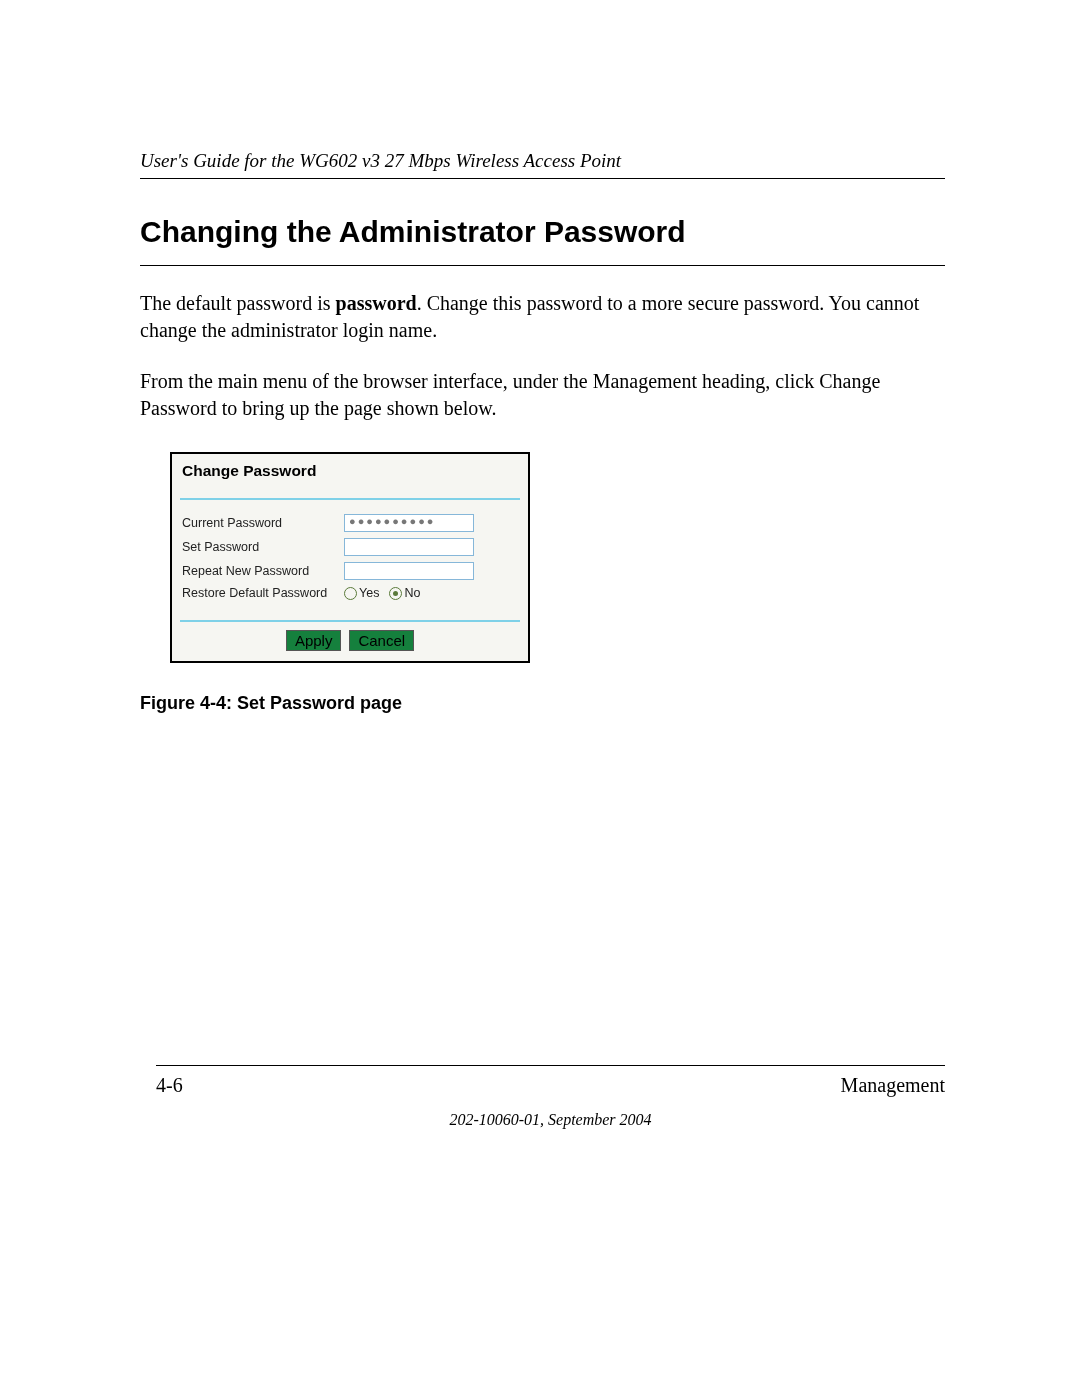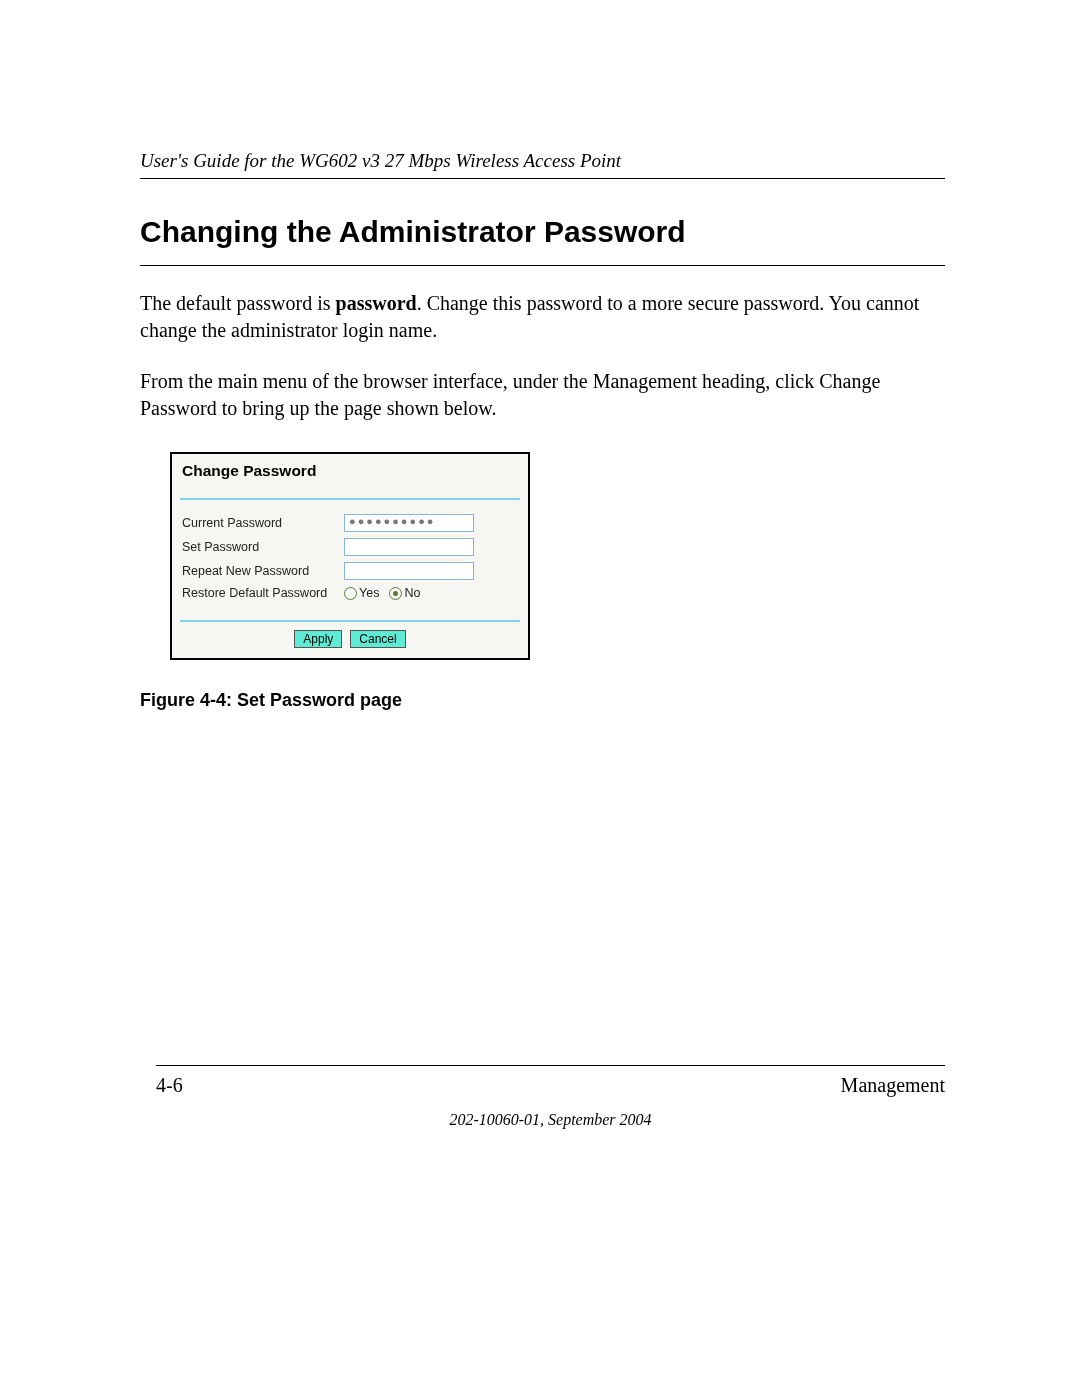--- a/index.html
+++ b/index.html
@@ -113,22 +113,22 @@
     margin: 6px 8px 0 8px;
   }
   .button-row {
     display: flex;
     justify-content: center;
     gap: 8px;
     padding: 8px 0 10px 0;
   }
   .btn {
     font-family: Arial, sans-serif;
-    font-size: 12px;
-    background: #5eead4;
+    font-size: 15px;
+    background: #15803d;
     border: 1px solid #555;
     padding: 1px 8px;
     cursor: default;
   }
   .figure-caption {
     font-family: Arial, Helvetica, sans-serif;
     font-weight: bold;
     font-size: 18px;
     margin: 30px 0 12px 0;
   }

